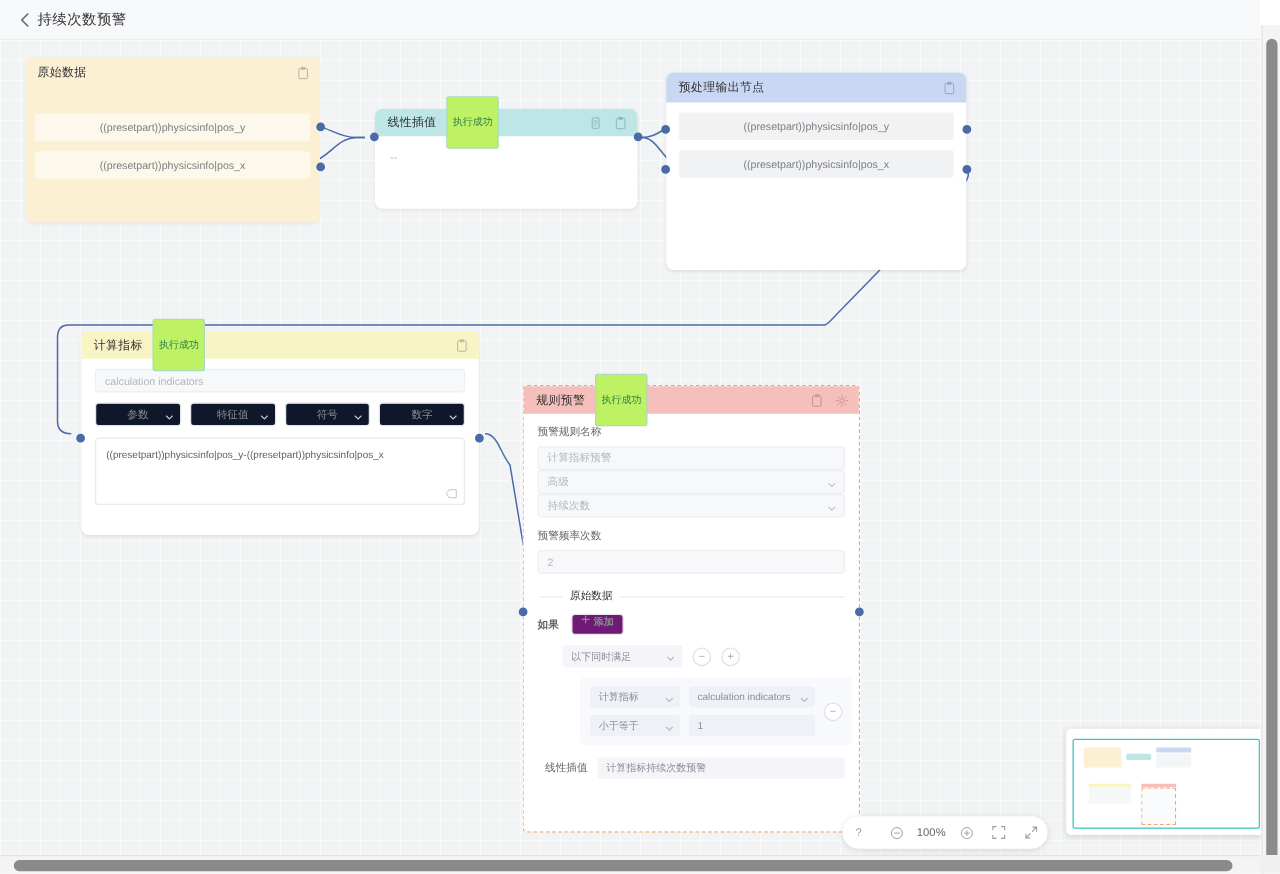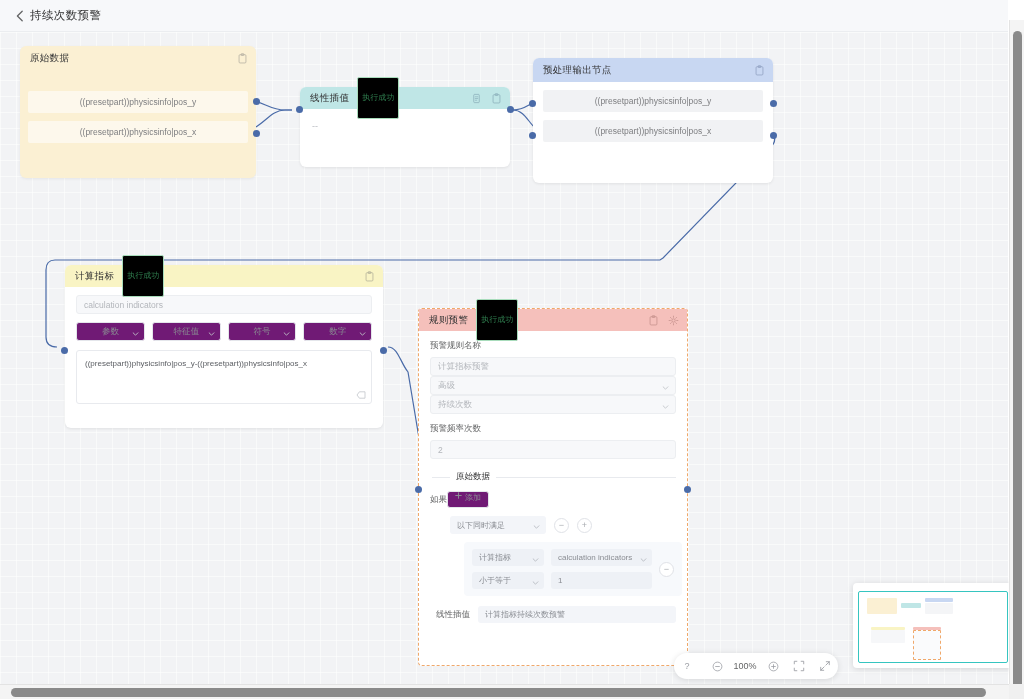--- a/index.html
+++ b/index.html
@@ -32,21 +32,21 @@
   .edges { position: absolute; left: 0; top: 0; width: 1008px; height: 652px; pointer-events: none; z-index: 1; }
 
   
   .node { position: absolute; z-index: 5; border-radius: 6px; }
   .node-head {
     display: flex; align-items: center; gap: 8px;
     height: 22px; padding: 0 8px 0 10px; border-radius: 6px 6px 0 0;
   }
   .node-title { font-size: 9.5px; color: #323233; letter-spacing: .3px; white-space: nowrap; }
   .badge {
-    font-size: 8px; color: #2f7d4e; background: #000000; border: 1px solid #a8dcbb;
+    font-size: 8px; color: #2f7d4e; background: #bef264; border: 1px solid #a8dcbb;
     border-radius: 2px; padding: 15px 4px; line-height: 1.25; white-space: nowrap;
   }
   .head-actions { margin-left: auto; display: flex; align-items: center; gap: 9px; }
   .ic { width: 11px; height: 11px; display: block; opacity: .45; cursor: pointer; }
 
   
   .n-raw { left: 20px; top: 14px; width: 236px; height: 132px;
            background: #fbf0d3; box-shadow: 0 1px 3px rgba(0,0,0,.06); }
   .n-raw .node-head { height: 24px; }
   .field-pill {
@@ -56,42 +56,42 @@
   }
   .n-raw .pills { padding-top: 21px; }
 
   
   .n-interp { left: 300px; top: 55px; width: 210px; height: 80px;
               background: #ffffff; box-shadow: 0 1px 3px rgba(0,0,0,.08); }
   .n-interp .node-head { background: #bfe6e6; }
   .n-interp .body { padding: 12px 12px 0 12px; font-size: 9px; color: #b9bcc1; }
 
   
-  .n-pre { left: 533px; top: 26px; width: 240px; height: 125px;
+  .n-pre { left: 533px; top: 26px; width: 240px; height: 158px;
            background: #ffffff; box-shadow: 0 1px 3px rgba(0,0,0,.08); }
   .n-pre .node-head { background: #c8d7f2; height: 24px; }
   .n-pre .pill {
     height: 22px; margin: 8px 10px 0 10px; background: #f1f2f4;
     display: flex; align-items: center; justify-content: center;
     font-size: 8.5px; color: #7d7e80; border-radius: 2px;
   }
 
   
   .n-calc { left: 65px; top: 233px; width: 318px; height: 163px;
             background: #ffffff; box-shadow: 0 1px 3px rgba(0,0,0,.08); }
   .n-calc .node-head { background: #f9f4c4; }
   .n-calc .body { padding: 8px 11px 0 11px; }
   .lbl { font-size: 8.5px; color: #646566; margin-bottom: 5px; }
   .inp {
     height: 19px; background: #f7f8fa; border: 1px solid #eceef1; border-radius: 3px;
     display: flex; align-items: center; padding: 0 7px; font-size: 8.5px; color: #b3b6bb;
   }
   .sel-row { display: flex; gap: 7px; margin-top: 8px; }
   .sel {
-    flex: 1; height: 19px; background: #701a75; border: 1px solid #e4e6eb; border-radius: 3px;
+    flex: 1; height: 19px; background: #0f172a; border: 1px solid #e4e6eb; border-radius: 3px;
     display: flex; align-items: center; justify-content: center; position: relative;
     font-size: 8.5px; color: #8a8d93;
   }
   .sel .caret { position: absolute; right: 5px; top: 50%; }
   .formula {
     margin-top: 9px; height: 54px; border: 1px solid #e8eaee; border-radius: 3px;
     background: #fff; padding: 7px 8px; position: relative;
   }
   .formula-text { font-size: 8px; color: #5b5e63; line-height: 1.4; word-break: break-all; }
   .formula .corner { position: absolute; right: 5px; bottom: 4px; }
@@ -104,21 +104,21 @@
   .n-alert .node-head { background: #f5c0bb; height: 22px; border-radius: 0; }
   .n-alert .body { padding: 9px 11px 0 11px; }
   .n-alert .lbl { margin-top: 9px; }
   .n-alert .lbl:first-child { margin-top: 0; }
 
   .divider-wrap { display: flex; align-items: center; gap: 6px; margin: 12px 0 8px 2px; }
   .divider-wrap .line { flex: 0 0 18px; height: 1px; background: #e8eaee; }
   .divider-wrap .line.grow { flex: 1 1 auto; }
   .divider-wrap .dtext { font-size: 8.5px; color: #323233; white-space: nowrap; }
 
-  .if-row { display: flex; align-items: center; margin-bottom: 8px; }
+  .if-row { display: flex; align-items: center; gap: 10px; margin-bottom: 8px; font-weight: bold; }
   .if-label { font-size: 8.5px; color: #646566; }
   .add-btn {
     height: 17px; border: 1px solid #e4e6eb; border-radius: 3px; background: #701a75;
     display: flex; align-items: flex-start; gap: 3px; padding: 0 7px;
     font-size: 8px; color: #8a8d93; cursor: pointer;
   }
   .cond-row { display: flex; align-items: center; gap: 8px; margin-left: 20px; }
   .cond-sel {
     width: 96px; height: 18px; background: #f3f5f9; border-radius: 3px; position: relative;
     display: flex; align-items: center; padding: 0 7px; font-size: 8px; color: #8a8d93;

